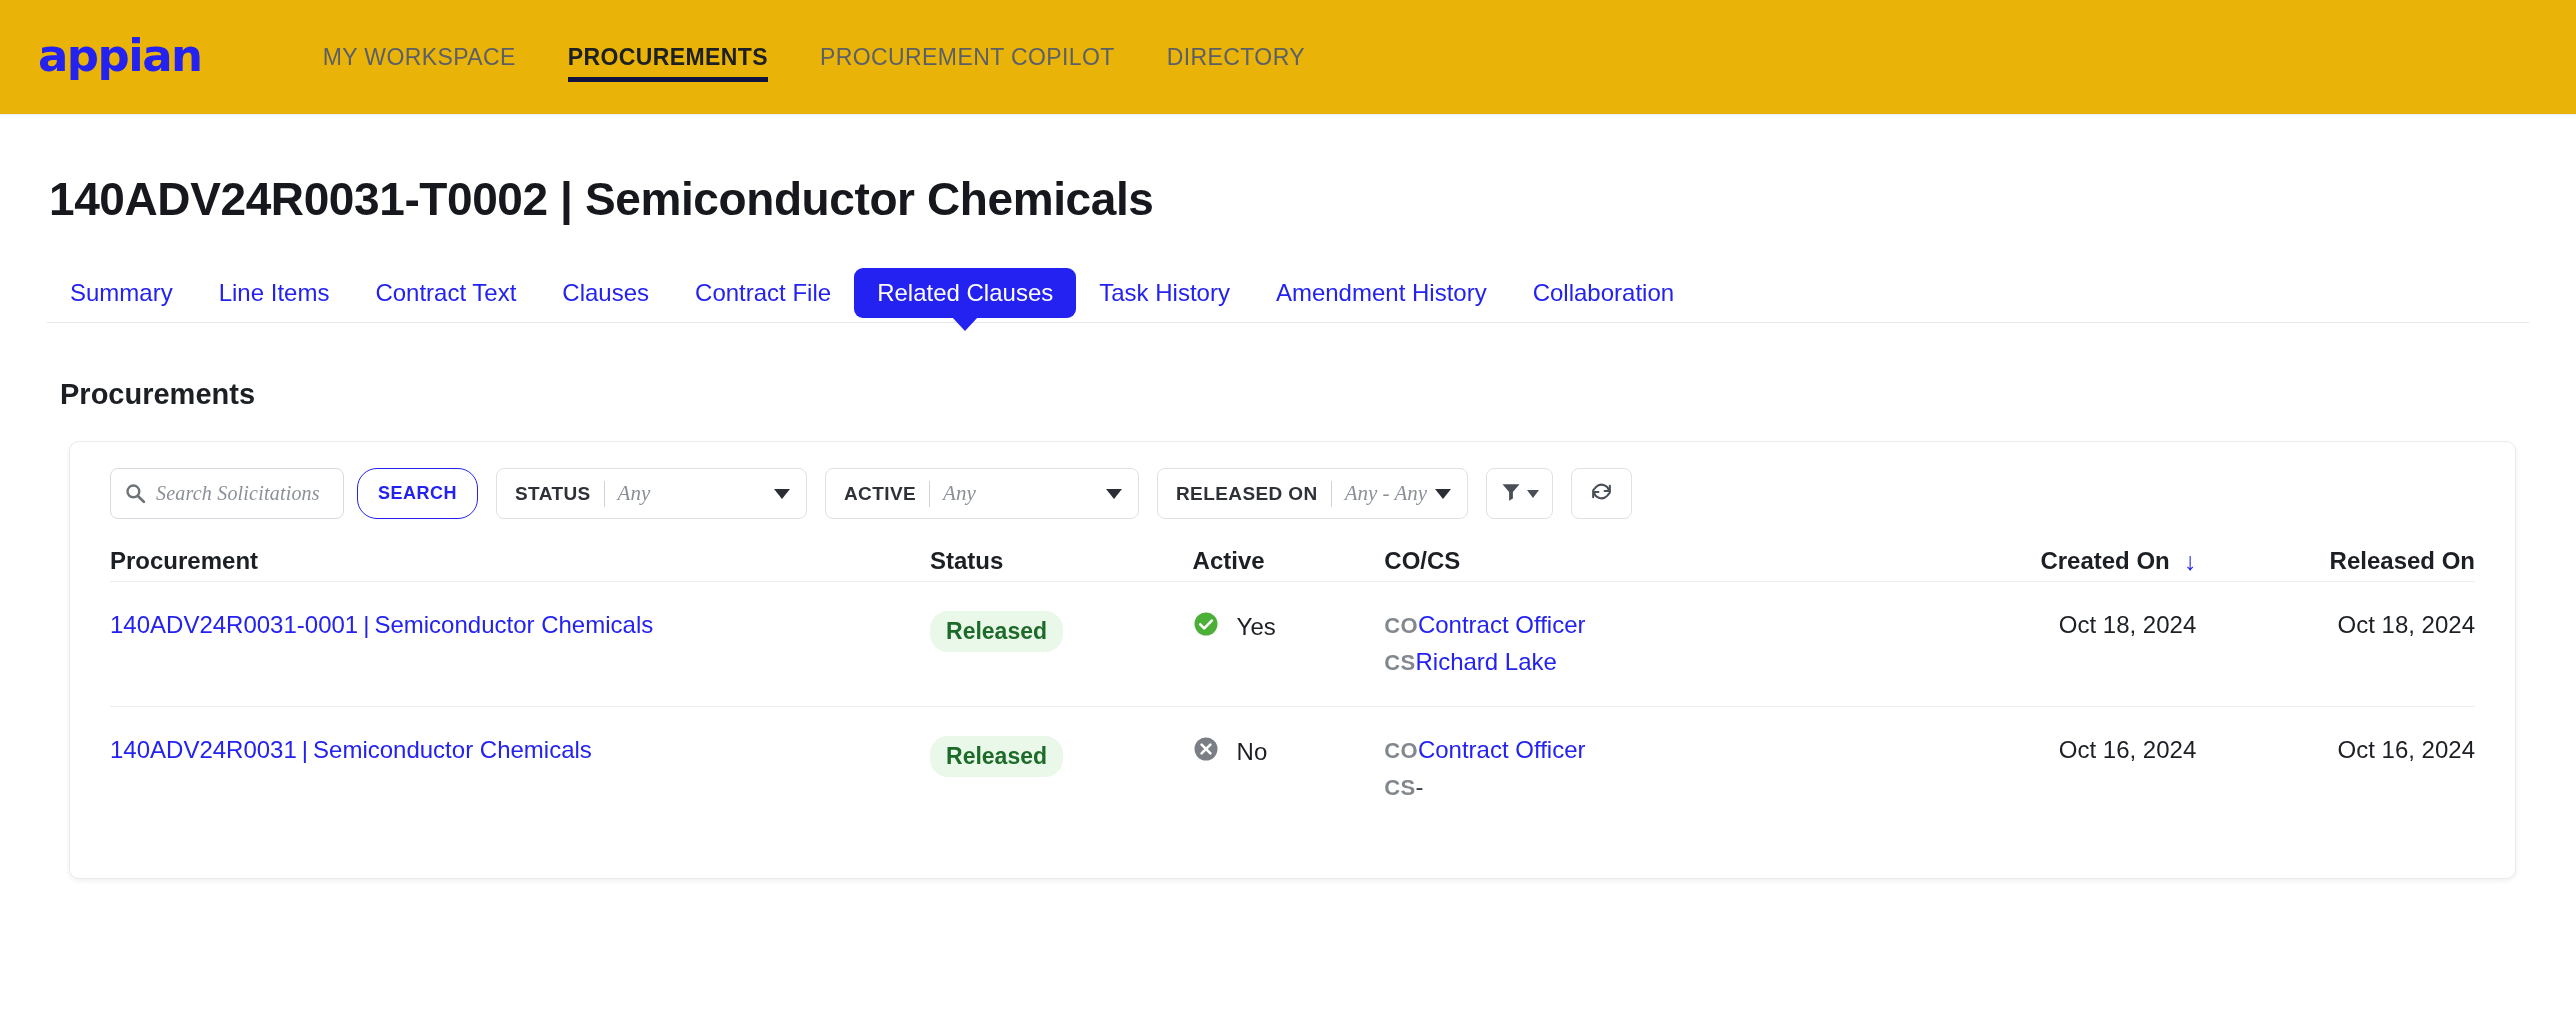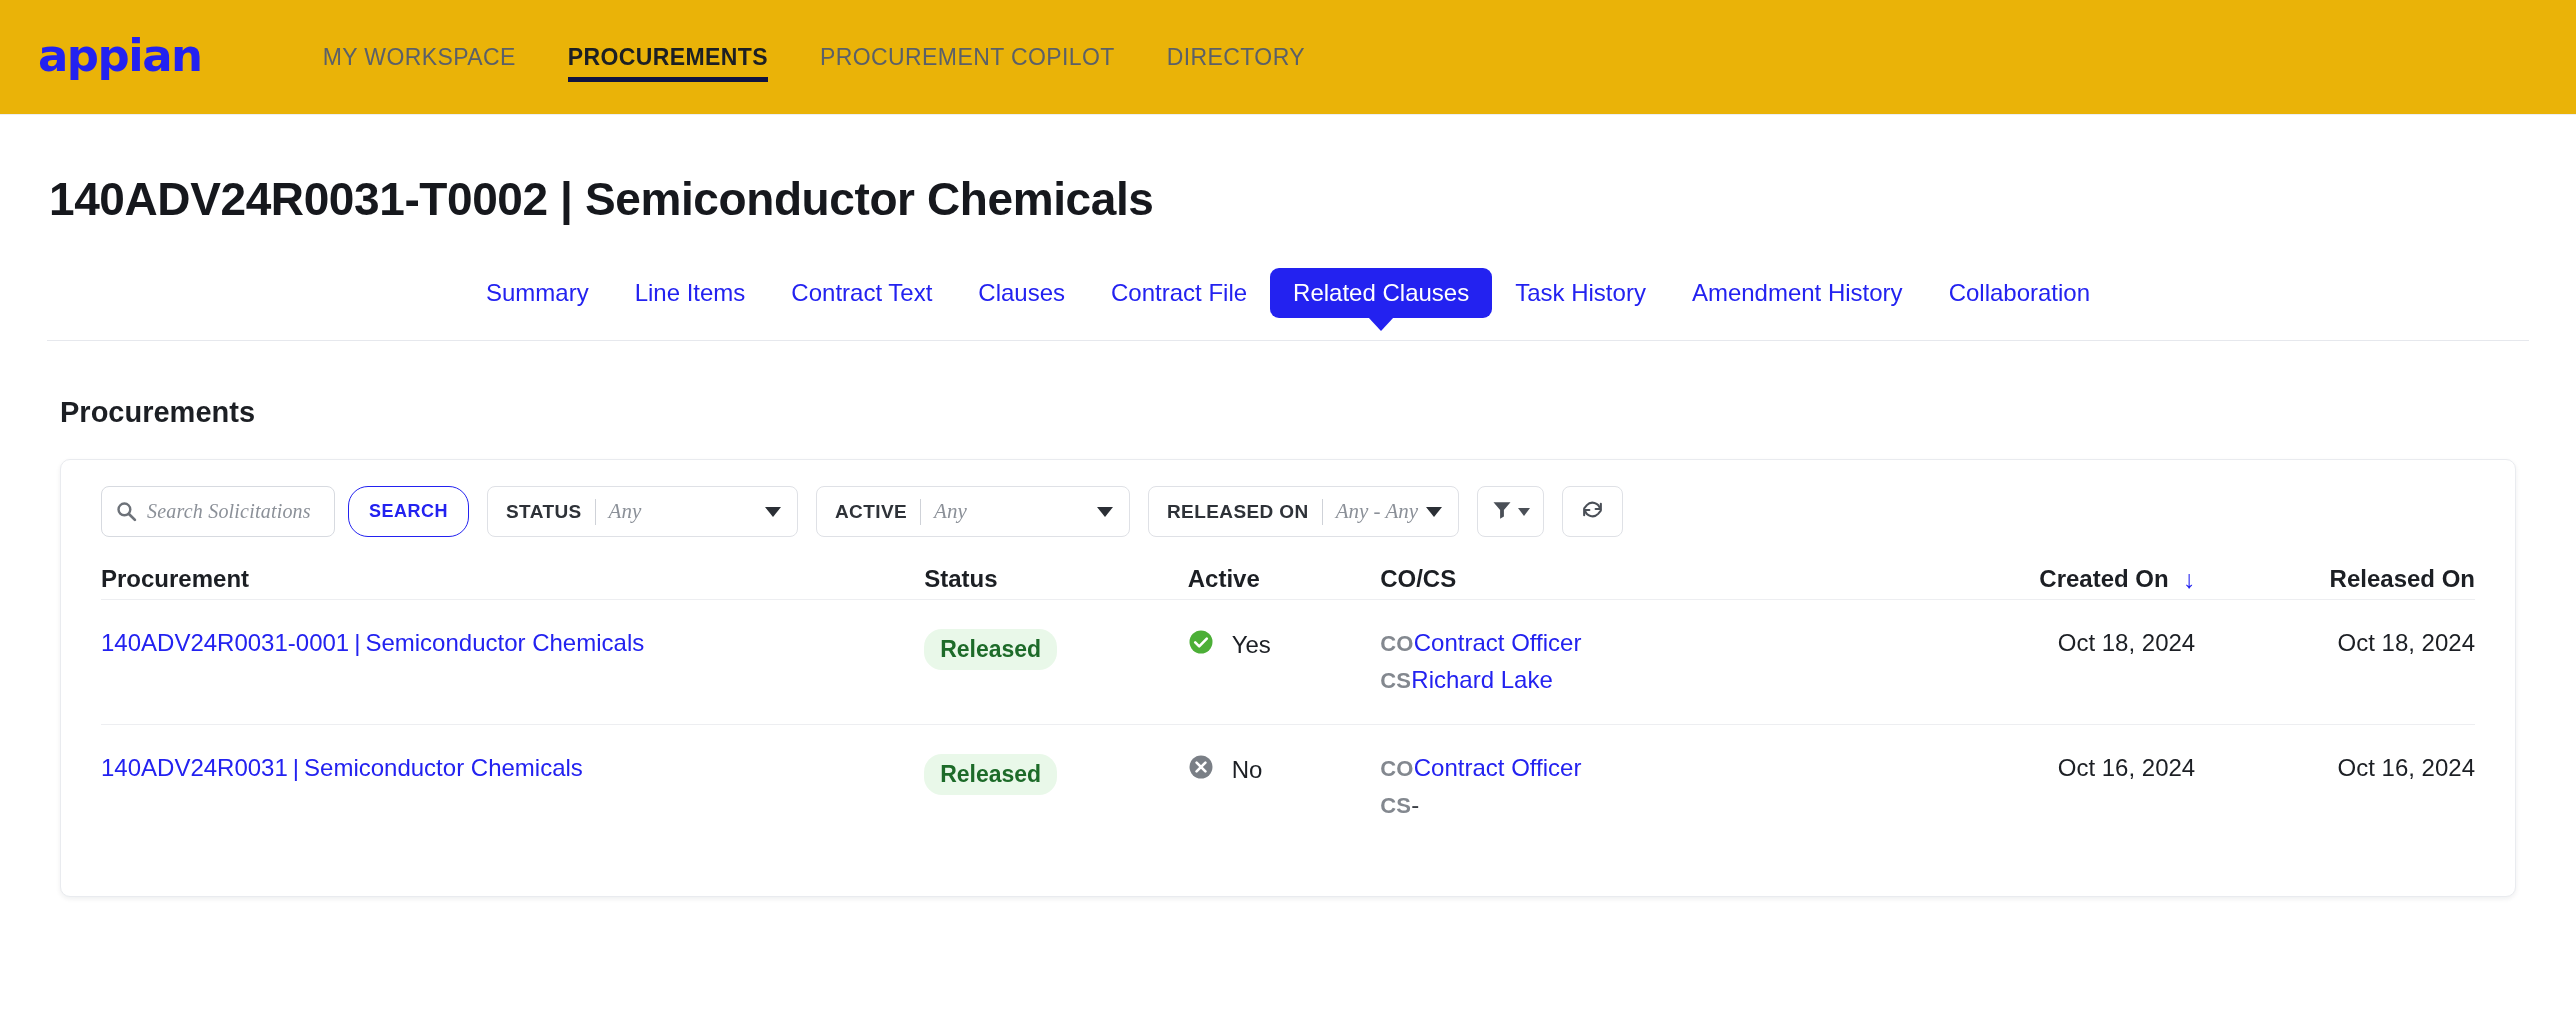--- a/index.html
+++ b/index.html
@@ -67,23 +67,22 @@
     margin-left: 2px;
   }
 
   
   .tabs {
     display: flex;
     align-items: center;
     gap: 0;
     margin-top: 42px;
     margin-left: 0px;
-    padding-bottom: 22px;
+    padding-bottom: 4px;
     border-bottom: 1px solid #e6e8ed;
-    justify-content: center;
   }
   .tab {
     font-size: 24px;
     color: #2322f0;
     padding: 12px 23px;
     cursor: pointer;
     border-radius: 9px;
     white-space: nowrap;
     line-height: 1.1;
   }
@@ -108,21 +107,21 @@
   .section-title {
     font-size: 29px;
     font-weight: 700;
     color: #1c1f24;
     margin-top: 55px;
     margin-left: 13px;
   }
 
   .card {
     margin-top: 30px;
-    margin-left: 13px;
+    margin-left: 22px;
     margin-right: 13px;
     background: #ffffff;
     border: 1px solid #e9ebef;
     border-radius: 10px;
     box-shadow: 0 2px 5px rgba(20,25,40,0.07);
     padding: 26px 40px 47px 40px;
   }
 
   
   .toolbar { display: flex; align-items: center; gap: 0; }

